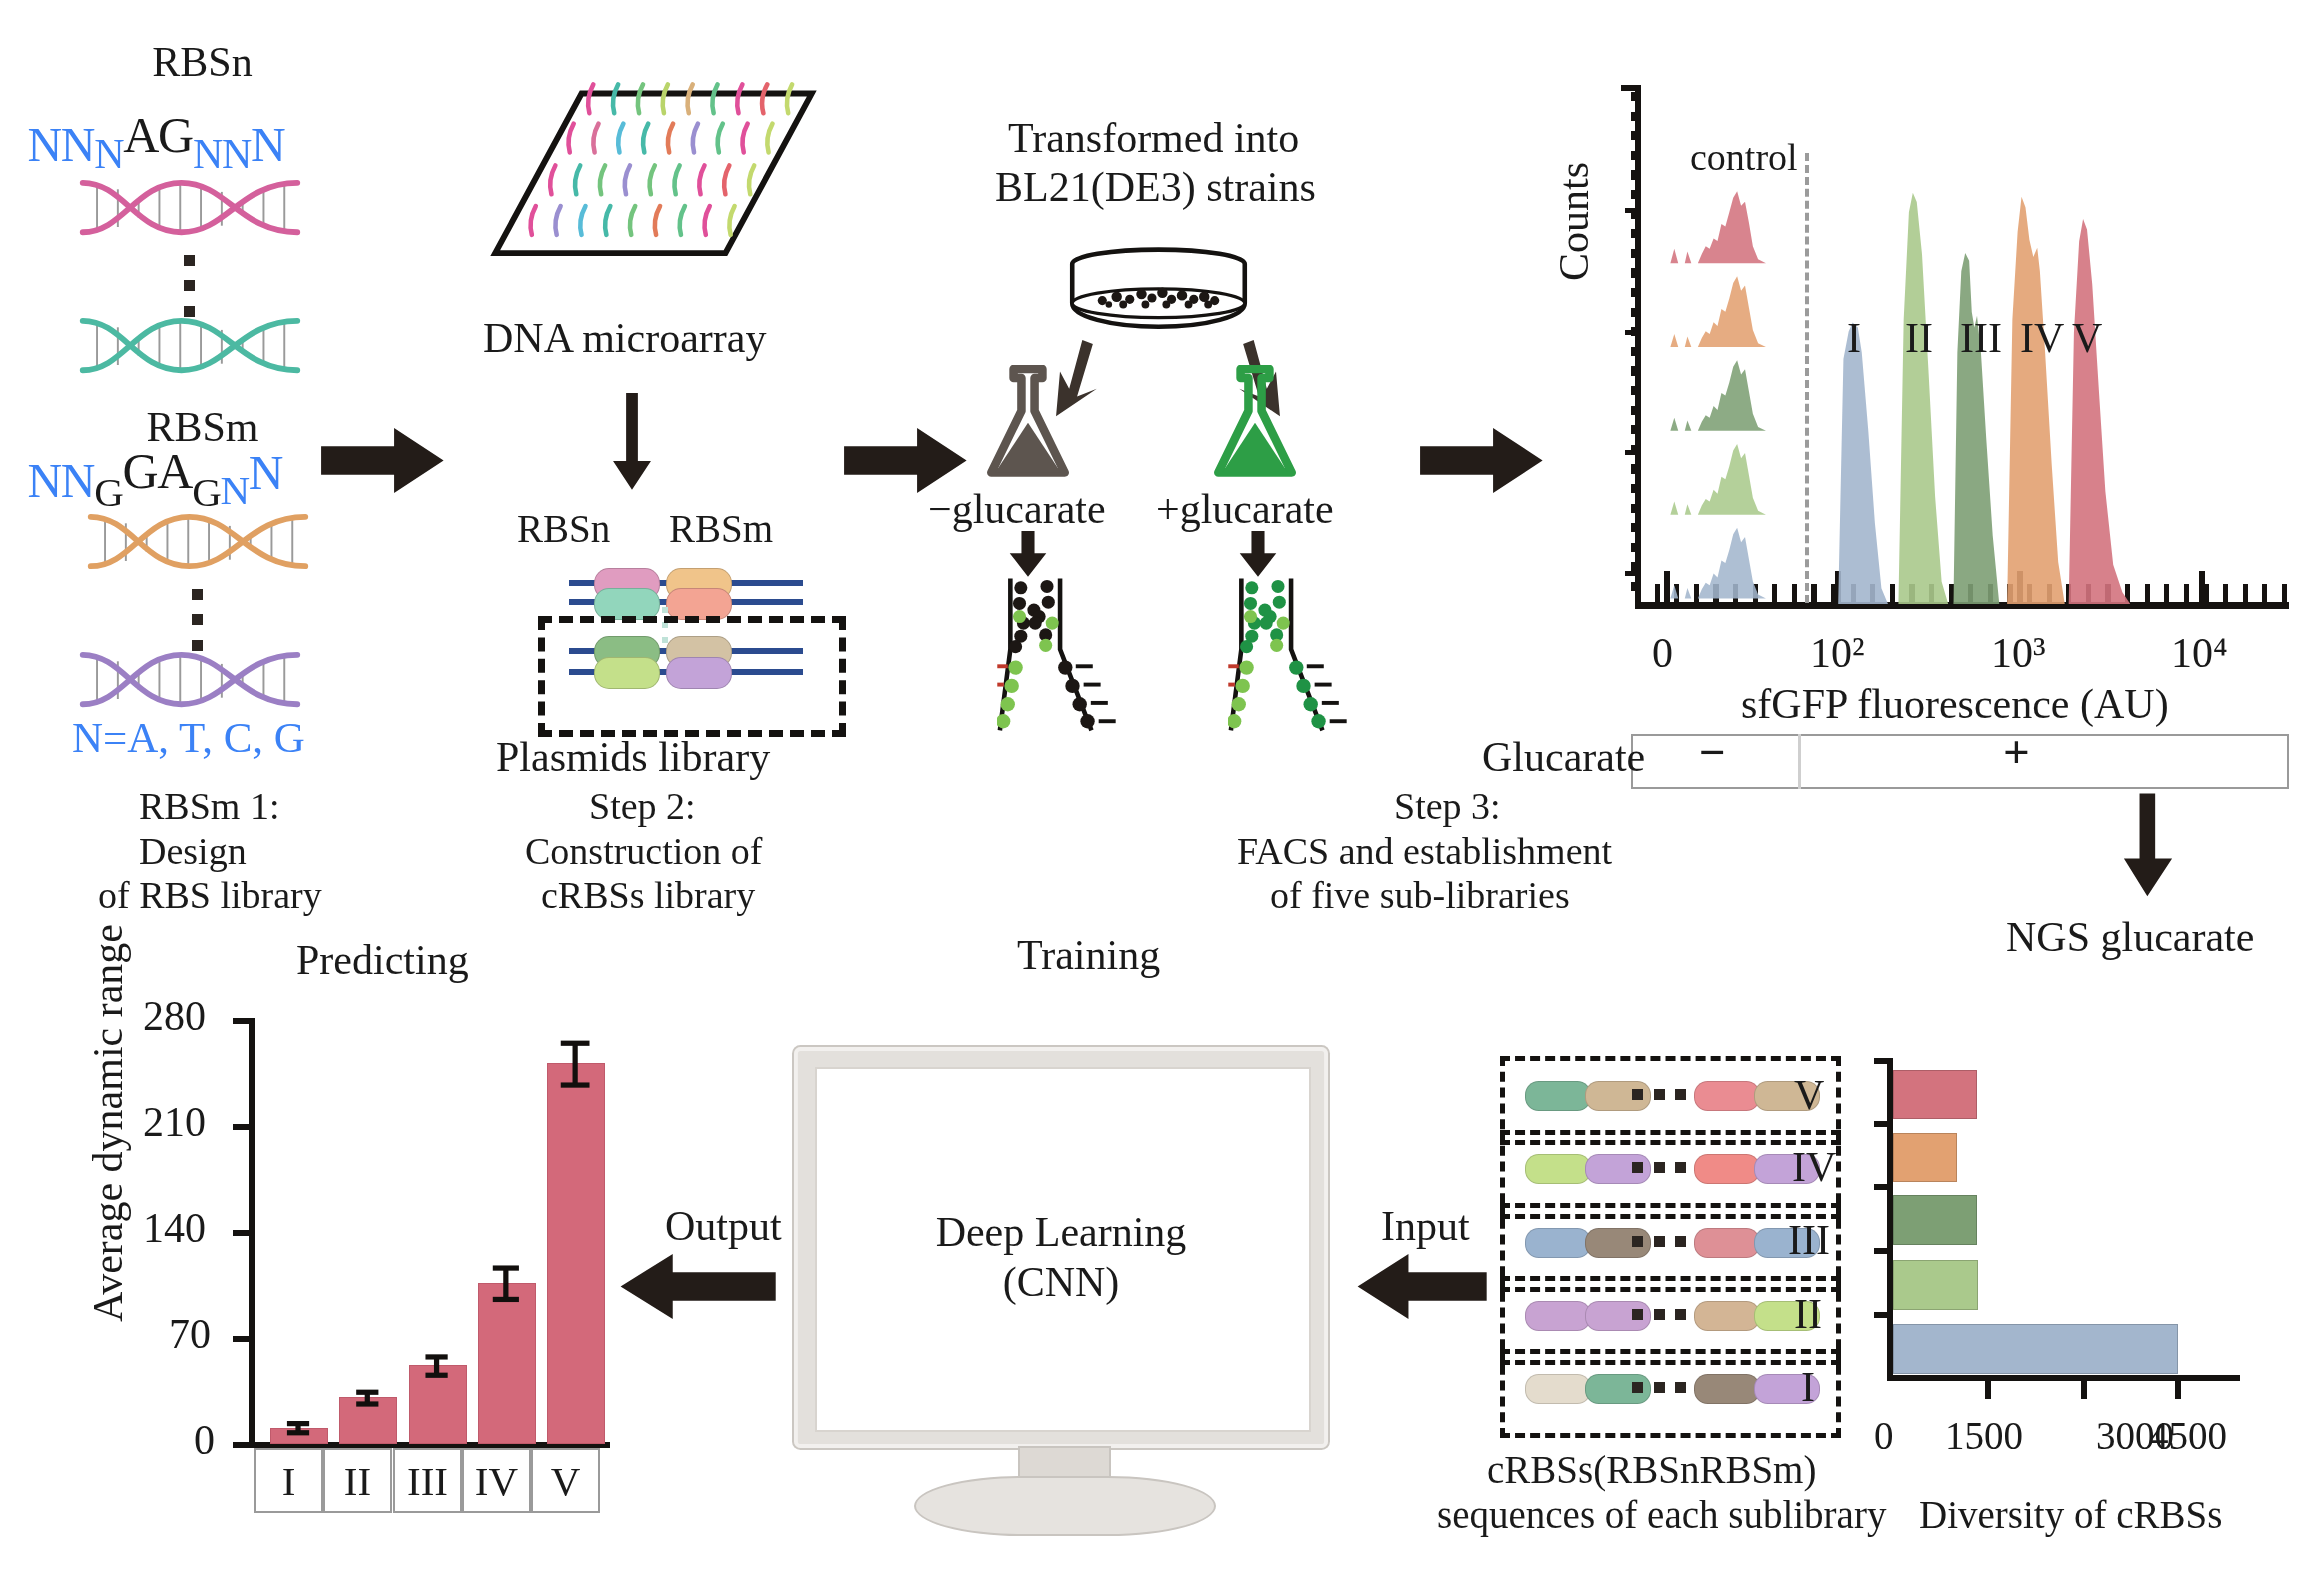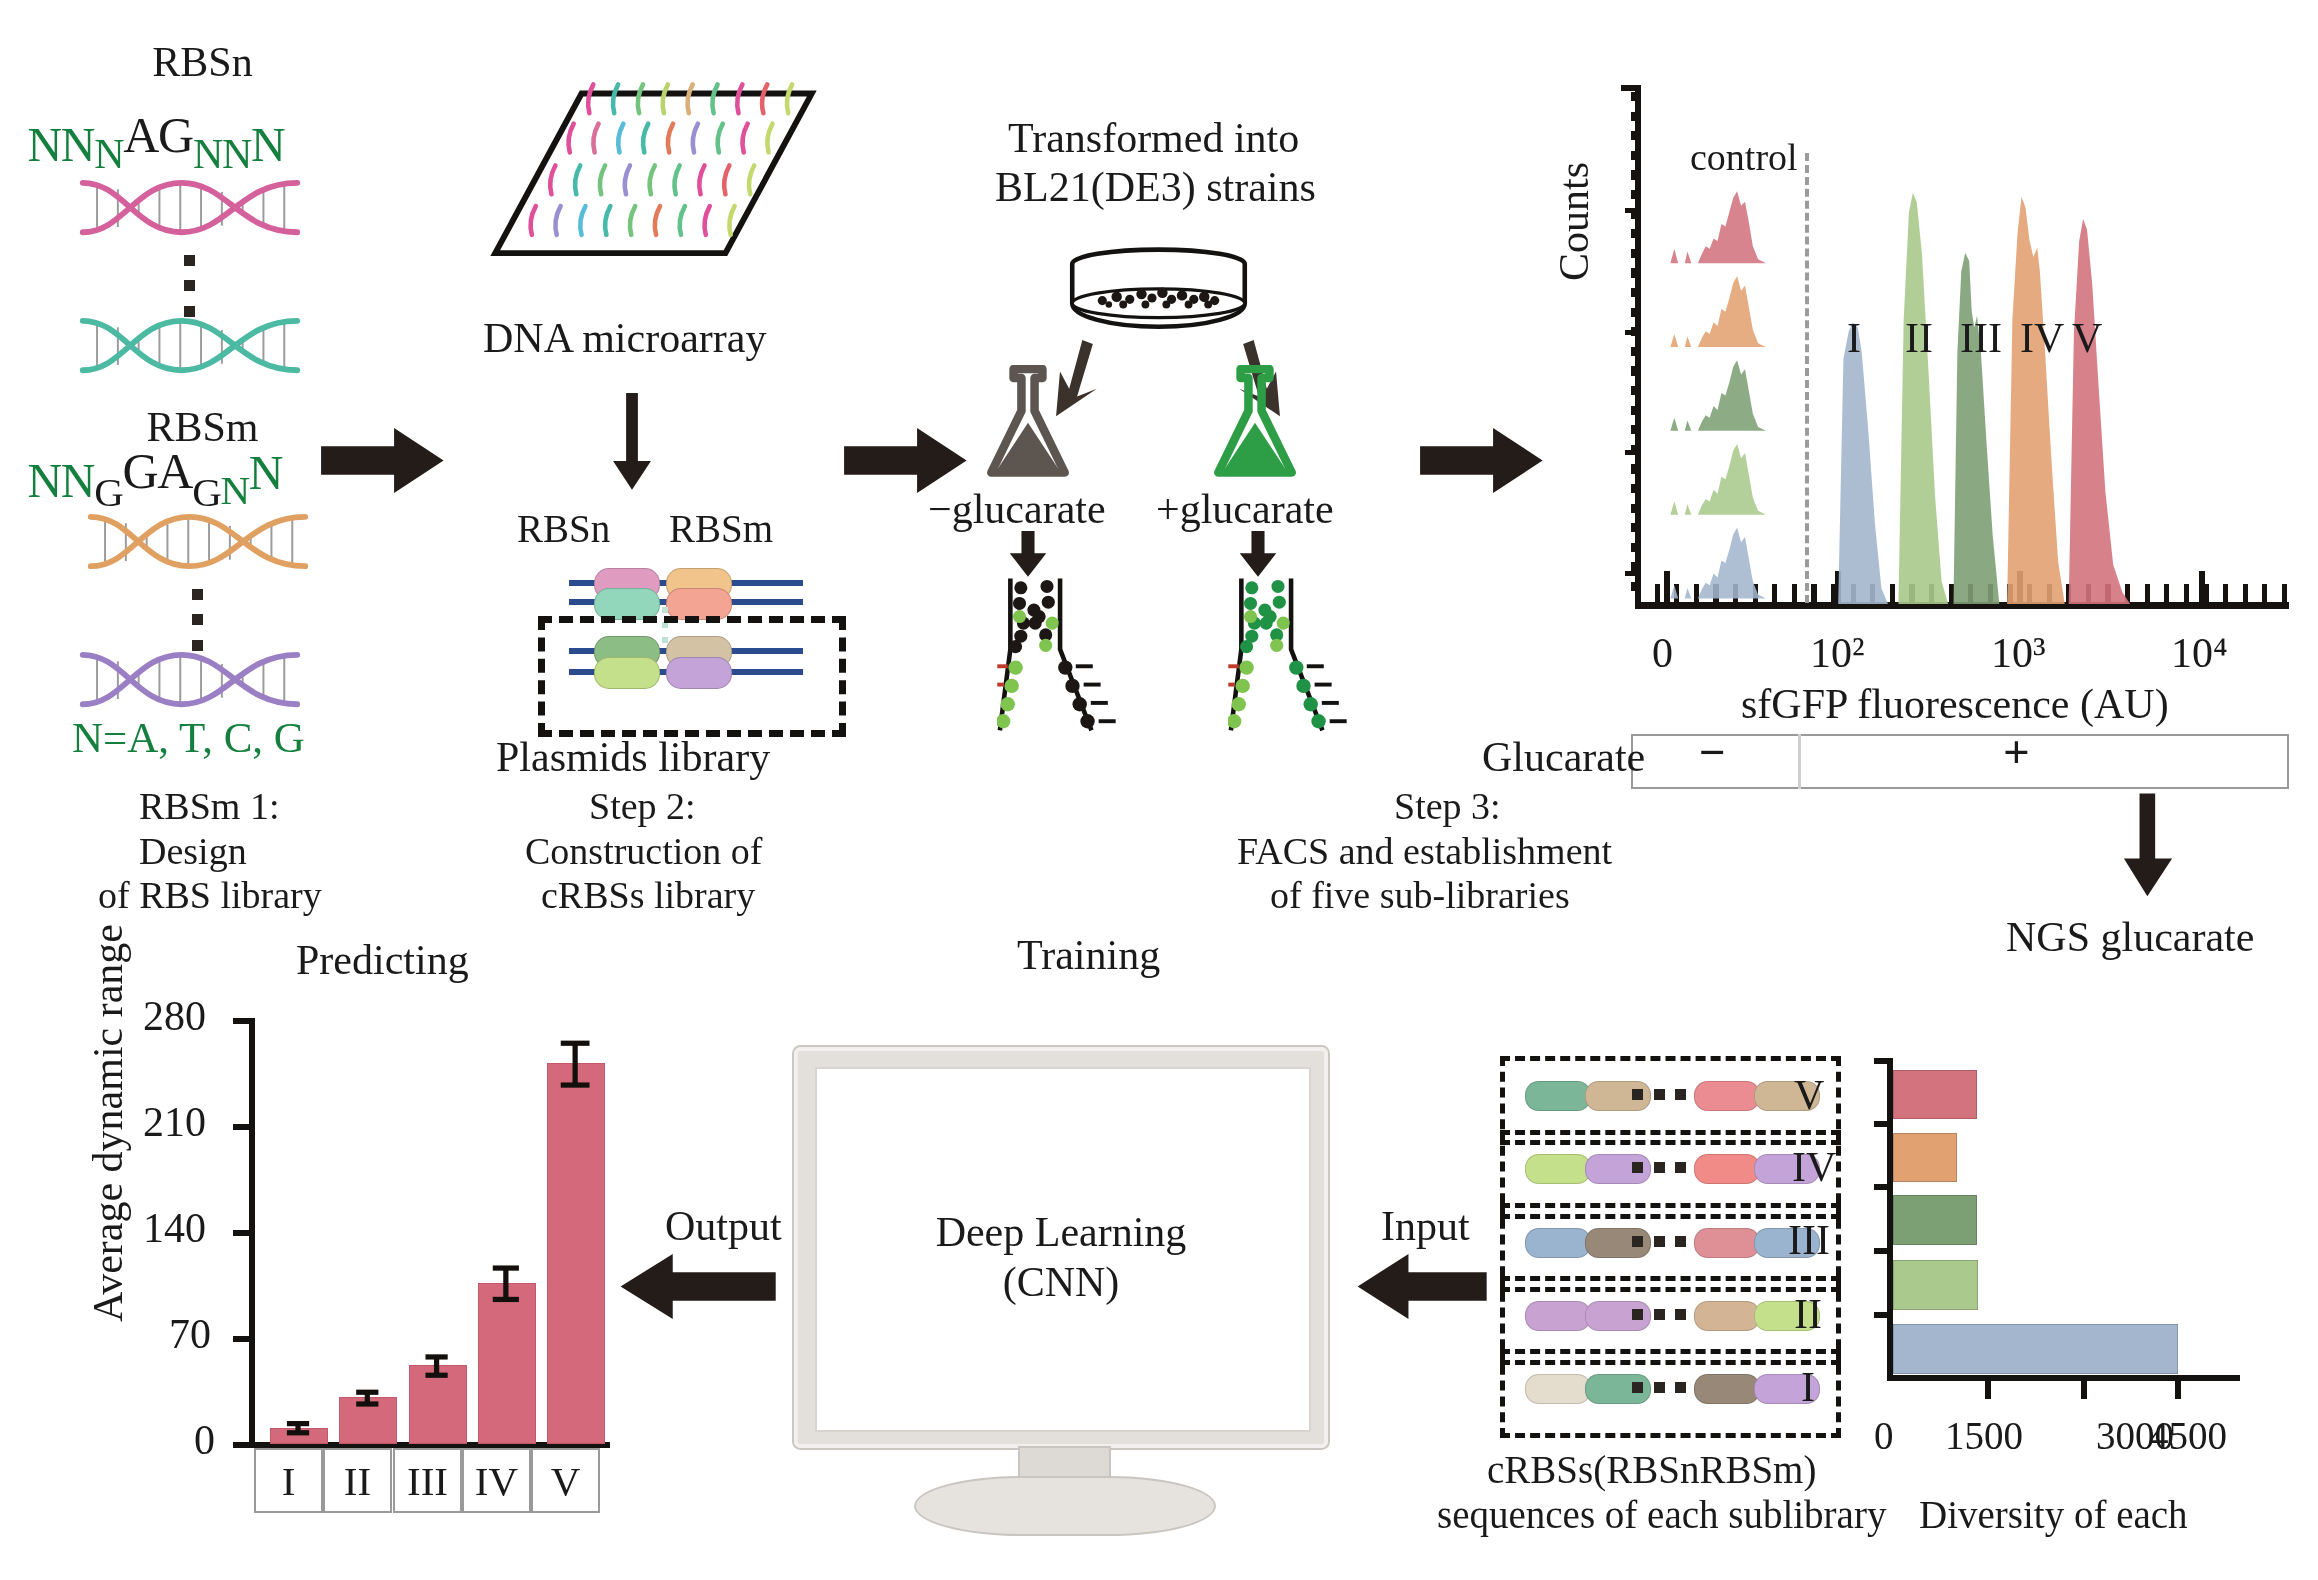--- a/index.html
+++ b/index.html
@@ -8,21 +8,21 @@
   .abs{position:absolute;}
   .ctr{text-align:center;}
   .nowrap{white-space:nowrap;}
 
   
   .t{position:absolute;line-height:1.14;}
   .f58{font-size:38px;}
   .f60{font-size:39px;}
   .f64{font-size:42px;}
   .f66{font-size:43px;}
-  .red{color:#15803d;}
+  .red{color:#3b82f6;}
 
   
   .helix{position:absolute;}
   .helix svg{display:block;}
 
   
   .vdots{position:absolute;display:flex;flex-direction:column;gap:14.4px;align-items:center;}
   .vdots i{display:block;width:11px;height:11px;background:#2b2521;}
 
   
@@ -600,21 +600,21 @@
 
   <div class="bc-axis" style="left:98px;top:317px;width:5.9px;height:23.6px;"></div>
   <div class="bc-axis" style="left:194px;top:317px;width:5.9px;height:23.6px;"></div>
   <div class="bc-axis" style="left:288px;top:317px;width:5.9px;height:23.6px;"></div>
 </div>
 
 <div class="t f60" style="left:1874px;top:1414px;">0</div>
 <div class="t f60" style="left:1945px;top:1414px;">1500</div>
 <div class="t f60" style="left:2048px;top:1414px;margin-left:48px;">3000</div>
 <div class="t f60" style="left:2149px;top:1414px;">4500</div>
-<div class="t f60" style="left:1919px;top:1493px;">Diversity of each</div>
+<div class="t f60" style="left:1919px;top:1493px;">Diversity of cRBSs</div>
 
 <div class="t f64" style="left:1017px;top:932px;">Training</div>
 
 <div class="mon-outer" style="left:794px;top:1047px;width:534px;height:401px;"></div>
 <div class="mon-screen" style="left:815px;top:1067px;width:492px;height:361px;"></div>
 <div class="mon-neck" style="left:1018px;top:1446px;width:89px;height:39px;"></div>
 <div class="mon-base" style="left:914px;top:1476px;width:298px;height:56px;"></div>
 
 <div class="t f64 ctr" style="left:815px;top:1209px;width:492px;">Deep Learning</div>
 <div class="t f64 ctr" style="left:815px;top:1259px;width:492px;">(CNN)</div>

